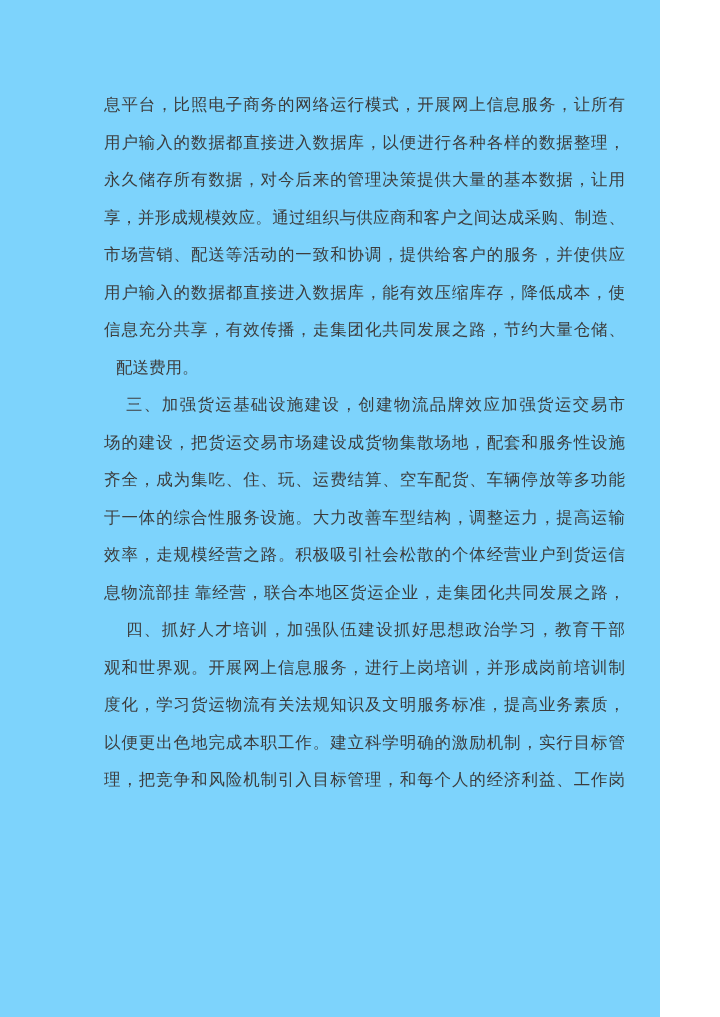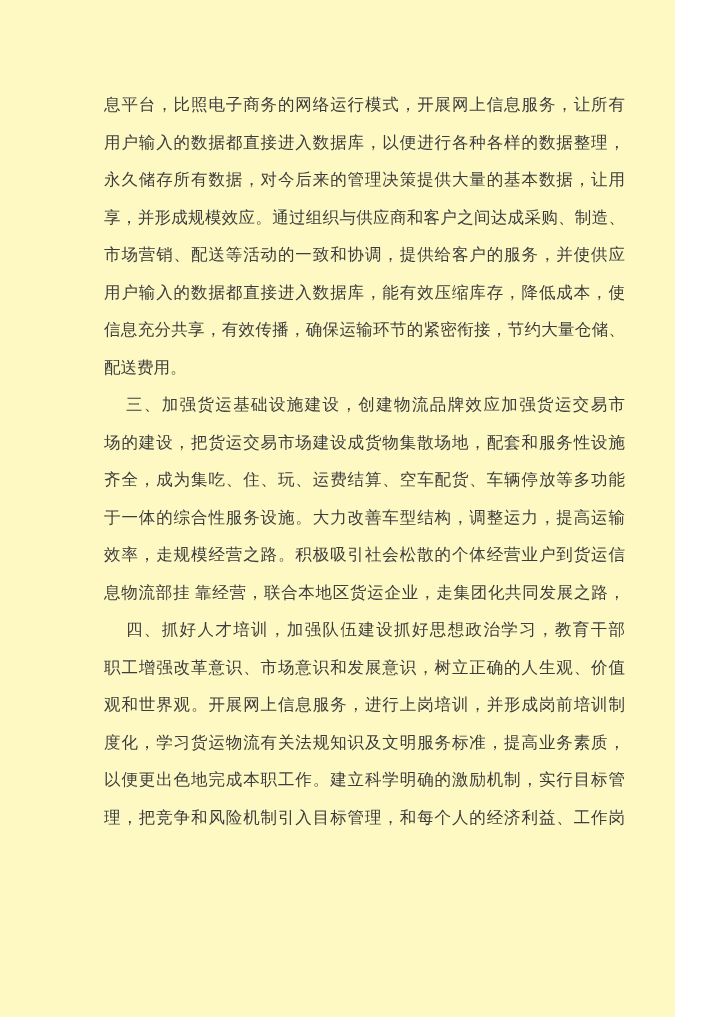--- a/index.html
+++ b/index.html
@@ -9,23 +9,22 @@
   body {
     width: 720px;
     height: 1017px;
     background: #ffffff;
     overflow: hidden;
   }
   .page {
     position: relative;
     width: 660px;
     height: 1017px;
-    background: #fef9c3;
+    background: #7dd3fc;
     font-family: "Liberation Serif", "DejaVu Serif", serif;
-    padding-left: 15px;
   }
   .text-block {
     position: absolute;
     left: 104px;
     top: 86px;
     width: 521px;
     font-size: 16.5px;
     line-height: 37.5px;
     color: #3d3d3d;
     letter-spacing: 0;
@@ -35,54 +34,54 @@
     padding: 0;
   }
   .line {
     height: 37.5px;
     text-align: justify;
     text-align-last: justify;
     overflow: hidden;
   }
   .line--end {
     text-align-last: left;
+    margin-left: 12px;
   }
   .line--indent {
     text-indent: 22px;
   }
 </style>
 </head>
 <body>
 
 <div class="page">
   <div class="text-block">
 
     <div class="para">
       <div class="line">息平台，比照电子商务的网络运行模式，开展网上信息服务，让所有</div>
       <div class="line">用户输入的数据都直接进入数据库，以便进行各种各样的数据整理，</div>
       <div class="line">永久储存所有数据，对今后来的管理决策提供大量的基本数据，让用</div>
       <div class="line">享，并形成规模效应。通过组织与供应商和客户之间达成采购、制造、</div>
       <div class="line">市场营销、配送等活动的一致和协调，提供给客户的服务，并使供应</div>
       <div class="line">用户输入的数据都直接进入数据库，能有效压缩库存，降低成本，使</div>
-      <div class="line">信息充分共享，有效传播，确保运输环节的紧密衔接，节约大量仓储、</div>
+      <div class="line">信息充分共享，有效传播，走集团化共同发展之路，节约大量仓储、</div>
       <div class="line line--end">配送费用。</div>
     </div>
 
     <div class="para">
       <div class="line line--indent">三、加强货运基础设施建设，创建物流品牌效应加强货运交易市</div>
       <div class="line">场的建设，把货运交易市场建设成货物集散场地，配套和服务性设施</div>
       <div class="line">齐全，成为集吃、住、玩、运费结算、空车配货、车辆停放等多功能</div>
       <div class="line">于一体的综合性服务设施。大力改善车型结构，调整运力，提高运输</div>
       <div class="line">效率，走规模经营之路。积极吸引社会松散的个体经营业户到货运信</div>
       <div class="line">息物流部挂 靠经营，联合本地区货运企业，走集团化共同发展之路，</div>
     </div>
 
     <div class="para">
       <div class="line line--indent">四、抓好人才培训，加强队伍建设抓好思想政治学习，教育干部</div>
-      <div class="line">职工增强改革意识、市场意识和发展意识，树立正确的人生观、价值</div>
       <div class="line">观和世界观。开展网上信息服务，进行上岗培训，并形成岗前培训制</div>
       <div class="line">度化，学习货运物流有关法规知识及文明服务标准，提高业务素质，</div>
       <div class="line">以便更出色地完成本职工作。建立科学明确的激励机制，实行目标管</div>
       <div class="line">理，把竞争和风险机制引入目标管理，和每个人的经济利益、工作岗</div>
     </div>
 
   </div>
 </div>
 
 </body></html>

